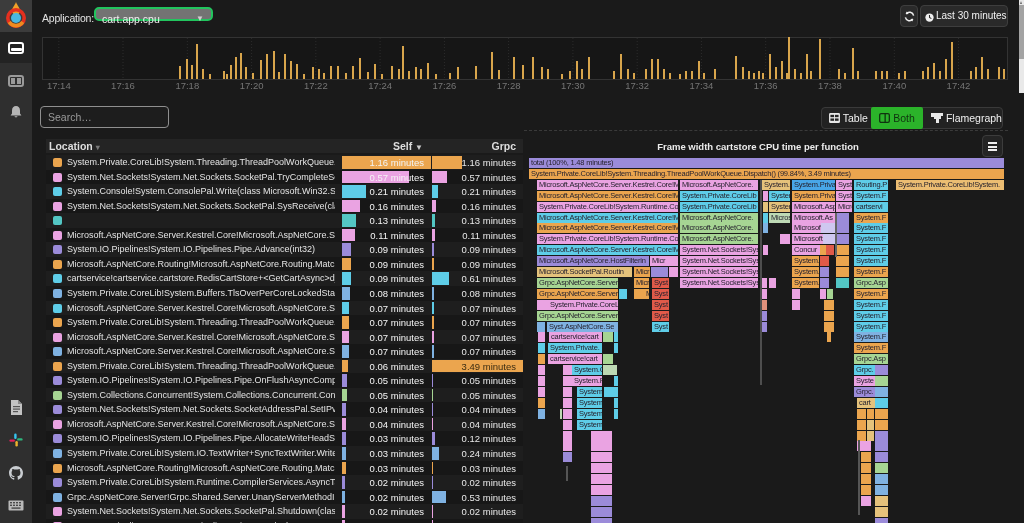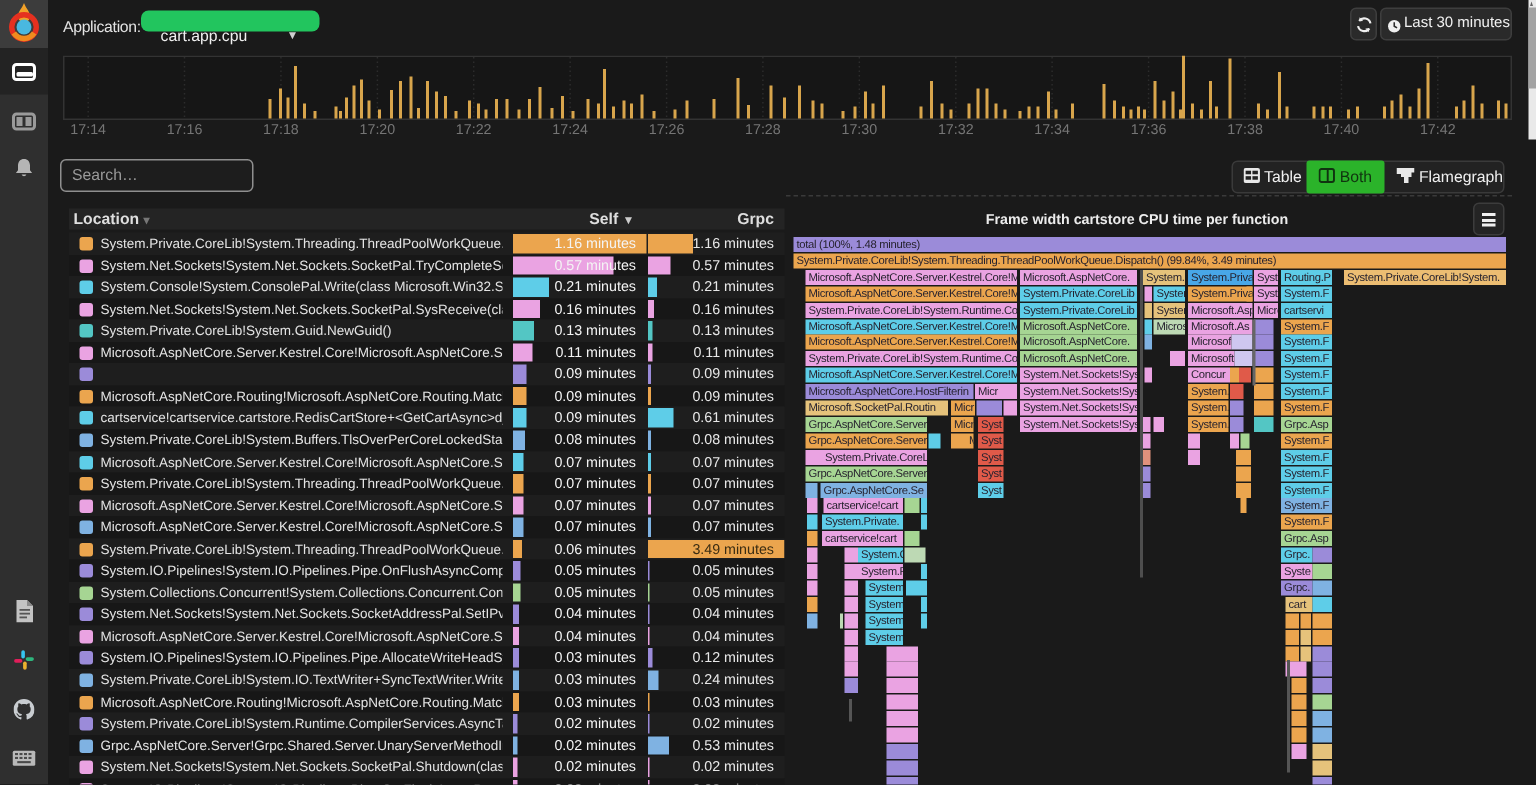--- a/index.html
+++ b/index.html
@@ -50,21 +50,21 @@
       <rect x="8" y="2" width="2" height="1.4"></rect>
       <rect x="11" y="2" width="2" height="1.4"></rect>
 <rect x="2" y="4.6" width="2" height="1.4"></rect>
       <rect x="5" y="4.6" width="2" height="1.4"></rect>
       <rect x="8" y="4.6" width="2" height="1.4"></rect>
       <rect x="11" y="4.6" width="2" height="1.4"></rect>
 <rect x="3.5" y="7.4" width="9" height="1.4"></rect>
 </g>
 </svg>
 <div class="abs" style="left:42px;top:12px;font-size:10.5px;letter-spacing:-0.2px;color:#e4e4e4">Application:</div>
-<div class="abs" style="left:94px;top:7px;width:119px;height:14px;background:#b91c1c;border:7px solid #22c55e;border-radius:5px;color:#f0f0f0;font-size:10.5px;line-height:20px;padding-left:6px">cart.app.cpu<span style="position:absolute;right:7px;top:0;color:#cfcfcf;font-size:8px;line-height:20px">▼</span></div>
+<div class="abs" style="left:94px;top:7px;width:119px;height:14px;background:#737373;border:2px solid #22c55e;border-radius:5px;color:#f0f0f0;font-size:10.5px;line-height:20px;padding-left:6px">cart.app.cpu<span style="position:absolute;right:7px;top:0;color:#cfcfcf;font-size:8px;line-height:20px">▼</span></div>
 <div class="abs" style="left:900px;top:5px;width:18px;height:22px;background:#2a2a2a;border:1px solid #3e3e3e;border-radius:4px">
 <svg class="abs" style="left:3px;top:5px" width="11" height="11" viewBox="0 0 12 12">
 <path d="M10.5 5 A4.6 4.6 0 0 0 2.3 3.2 M1.5 7 A4.6 4.6 0 0 0 9.7 8.8" fill="none" stroke="#efefef" stroke-width="1.6"></path>
 <path d="M2.6 0.6 L2.3 3.5 L5.2 3.2 Z" fill="#efefef"></path>
 <path d="M9.4 11.4 L9.7 8.5 L6.8 8.8 Z" fill="#efefef"></path>
 </svg>
   </div>
 <div class="abs" style="left:920px;top:5px;width:88px;height:22px;background:#2a2a2a;border:1px solid #3e3e3e;border-radius:4px;color:#f2f2f2;font-size:10px;line-height:20px;white-space:nowrap;padding-left:15px">Last 30 minutes
 <svg class="abs" style="left:4px;top:6.5px" width="9" height="9" viewBox="0 0 12 12">
 <circle cx="6" cy="6" r="5.5" fill="#efefef"></circle>
@@ -264,36 +264,36 @@
 <div class="abs" style="left:46px;top:198.7px;width:477px;height:14.55px;background:#171717;overflow:hidden">
     <span style="position:absolute;left:7px;top:3px;width:9px;height:9px;background:#eaa3e2;border-radius:2px"></span>
     <span style="position:absolute;left:21px;top:1px;width:268px;color:#e4e4e4;font-size:9px;line-height:13px;white-space:nowrap;overflow:hidden">System.Net.Sockets!System.Net.Sockets.SocketPal.SysReceive(class...</span>
     <span style="position:absolute;left:296px;top:1px;width:18px;height:12.5px;background:#eaa3e2"></span>
     <span style="position:absolute;left:385.6px;top:1px;width:4px;height:12.5px;background:#eaa3e2"></span>
     <span style="position:absolute;left:296px;top:1px;width:82px;text-align:right;color:#f4f4f4;font-size:9.5px;line-height:13px">0.16 minutes</span>
     <span style="position:absolute;left:388px;top:1px;width:82px;text-align:right;color:#e8e8e8;font-size:9.5px;line-height:13px">0.16 minutes</span>
   </div>
 <div class="abs" style="left:46px;top:213.2px;width:477px;height:14.55px;background:#1e1e1e;overflow:hidden">
     <span style="position:absolute;left:7px;top:3px;width:9px;height:9px;background:#53c6c4;border-radius:2px"></span>
-    <span style="position:absolute;left:21px;top:1px;width:268px;color:#e4e4e4;font-size:9px;line-height:13px;white-space:nowrap;overflow:hidden">System.Private.CoreLib!System.Guid.NewGuid()</span>
     <span style="position:absolute;left:296px;top:1px;width:14px;height:12.5px;background:#53c6c4"></span>
     <span style="position:absolute;left:385.6px;top:1px;width:3px;height:12.5px;background:#53c6c4"></span>
     <span style="position:absolute;left:296px;top:1px;width:82px;text-align:right;color:#f4f4f4;font-size:9.5px;line-height:13px">0.13 minutes</span>
     <span style="position:absolute;left:388px;top:1px;width:82px;text-align:right;color:#e8e8e8;font-size:9.5px;line-height:13px">0.13 minutes</span>
   </div>
 <div class="abs" style="left:46px;top:227.8px;width:477px;height:14.55px;background:#171717;overflow:hidden">
     <span style="position:absolute;left:7px;top:3px;width:9px;height:9px;background:#eaa3e2;border-radius:2px"></span>
     <span style="position:absolute;left:21px;top:1px;width:268px;color:#e4e4e4;font-size:9px;line-height:13px;white-space:nowrap;overflow:hidden">Microsoft.AspNetCore.Server.Kestrel.Core!Microsoft.AspNetCore.Serv...</span>
     <span style="position:absolute;left:296px;top:1px;width:13px;height:12.5px;background:#eaa3e2"></span>
     <span style="position:absolute;left:385.6px;top:1px;width:3px;height:12.5px;background:#eaa3e2"></span>
     <span style="position:absolute;left:296px;top:1px;width:82px;text-align:right;color:#f4f4f4;font-size:9.5px;line-height:13px">0.11 minutes</span>
     <span style="position:absolute;left:388px;top:1px;width:82px;text-align:right;color:#e8e8e8;font-size:9.5px;line-height:13px">0.11 minutes</span>
   </div>
 <div class="abs" style="left:46px;top:242.3px;width:477px;height:14.55px;background:#1e1e1e;overflow:hidden">
     <span style="position:absolute;left:7px;top:3px;width:9px;height:9px;background:#9b8bd9;border-radius:2px"></span>
+    <span style="position:absolute;left:21px;top:1px;width:268px;color:#e4e4e4;font-size:9px;line-height:13px;white-space:nowrap;overflow:hidden">System.IO.Pipelines!System.IO.Pipelines.Pipe.Advance(int32)</span>
     <span style="position:absolute;left:296px;top:1px;width:9px;height:12.5px;background:#9b8bd9"></span>
     <span style="position:absolute;left:385.6px;top:1px;width:2px;height:12.5px;background:#9b8bd9"></span>
     <span style="position:absolute;left:296px;top:1px;width:82px;text-align:right;color:#f4f4f4;font-size:9.5px;line-height:13px">0.09 minutes</span>
     <span style="position:absolute;left:388px;top:1px;width:82px;text-align:right;color:#e8e8e8;font-size:9.5px;line-height:13px">0.09 minutes</span>
   </div>
 <div class="abs" style="left:46px;top:256.9px;width:477px;height:14.55px;background:#171717;overflow:hidden">
     <span style="position:absolute;left:7px;top:3px;width:9px;height:9px;background:#eba54e;border-radius:2px"></span>
     <span style="position:absolute;left:21px;top:1px;width:268px;color:#e4e4e4;font-size:9px;line-height:13px;white-space:nowrap;overflow:hidden">Microsoft.AspNetCore.Routing!Microsoft.AspNetCore.Routing.Matchin...</span>
     <span style="position:absolute;left:296px;top:1px;width:9px;height:12.5px;background:#eba54e"></span>
     <span style="position:absolute;left:385.6px;top:1px;width:2px;height:12.5px;background:#eba54e"></span>
@@ -544,21 +544,21 @@
 <div class="abs" style="left:761px;top:299.7px;width:6px;height:10px;background:#e0917c;color:#26222e;font-size:7.5px;letter-spacing:-0.2px;line-height:10px;white-space:nowrap;overflow:hidden"></div>
 <div class="abs" style="left:792px;top:299.7px;width:8px;height:10px;background:#eaa3e2;color:#26222e;font-size:7.5px;letter-spacing:-0.2px;line-height:10px;white-space:nowrap;overflow:hidden"></div>
 <div class="abs" style="left:824px;top:299.7px;width:10px;height:10px;background:#eba54e;color:#26222e;font-size:7.5px;letter-spacing:-0.2px;line-height:10px;white-space:nowrap;overflow:hidden"></div>
 <div class="abs" style="left:854px;top:299.7px;width:34px;height:10px;background:#5ecde8;color:#26222e;font-size:7.5px;letter-spacing:-0.2px;line-height:10px;white-space:nowrap;overflow:hidden"><span style="padding-left:2px">System.F</span></div>
 <div class="abs" style="left:537px;top:310.6px;width:81px;height:10px;background:#a6d593;color:#26222e;font-size:7.5px;letter-spacing:-0.2px;line-height:10px;white-space:nowrap;overflow:hidden"><span style="padding-left:2px">Grpc.AspNetCore.Server</span></div>
 <div class="abs" style="left:652px;top:310.6px;width:17px;height:10px;background:#e05a49;color:#26222e;font-size:7.5px;letter-spacing:-0.2px;line-height:10px;white-space:nowrap;overflow:hidden"><span style="padding-left:2px">Syst</span></div>
 <div class="abs" style="left:761px;top:310.6px;width:6px;height:10px;background:#9b8bd9;color:#26222e;font-size:7.5px;letter-spacing:-0.2px;line-height:10px;white-space:nowrap;overflow:hidden"></div>
 <div class="abs" style="left:824px;top:310.6px;width:10px;height:10px;background:#eba54e;color:#26222e;font-size:7.5px;letter-spacing:-0.2px;line-height:10px;white-space:nowrap;overflow:hidden"></div>
 <div class="abs" style="left:854px;top:310.6px;width:34px;height:10px;background:#5ecde8;color:#26222e;font-size:7.5px;letter-spacing:-0.2px;line-height:10px;white-space:nowrap;overflow:hidden"><span style="padding-left:2px">System.F</span></div>
 <div class="abs" style="left:537px;top:321.5px;width:8px;height:10px;background:#7fb2e2;color:#26222e;font-size:7.5px;letter-spacing:-0.2px;line-height:10px;white-space:nowrap;overflow:hidden"></div>
-<div class="abs" style="left:547px;top:321.5px;width:71px;height:10px;background:#7fb2e2;color:#26222e;font-size:7.5px;letter-spacing:-0.2px;line-height:10px;white-space:nowrap;overflow:hidden"><span style="padding-left:2px">Grpc.AspNetCore.Se</span></div>
+<div class="abs" style="left:547px;top:321.5px;width:71px;height:10px;background:#7fb2e2;color:#26222e;font-size:7.5px;letter-spacing:-0.2px;line-height:10px;white-space:nowrap;overflow:hidden"><span style="padding-left:2px">Syst.AspNetCore.Se</span></div>
 <div class="abs" style="left:652px;top:321.5px;width:17px;height:10px;background:#5ecde8;color:#26222e;font-size:7.5px;letter-spacing:-0.2px;line-height:10px;white-space:nowrap;overflow:hidden"><span style="padding-left:2px">Syst</span></div>
 <div class="abs" style="left:761px;top:321.5px;width:6px;height:10px;background:#9b8bd9;color:#26222e;font-size:7.5px;letter-spacing:-0.2px;line-height:10px;white-space:nowrap;overflow:hidden"></div>
 <div class="abs" style="left:824px;top:321.5px;width:10px;height:10px;background:#eba54e;color:#26222e;font-size:7.5px;letter-spacing:-0.2px;line-height:10px;white-space:nowrap;overflow:hidden"></div>
 <div class="abs" style="left:854px;top:321.5px;width:34px;height:10px;background:#5ecde8;color:#26222e;font-size:7.5px;letter-spacing:-0.2px;line-height:10px;white-space:nowrap;overflow:hidden"><span style="padding-left:2px">System.F</span></div>
 <div class="abs" style="left:538px;top:332.4px;width:7px;height:10px;background:#eaa3e2;color:#26222e;font-size:7.5px;letter-spacing:-0.2px;line-height:10px;white-space:nowrap;overflow:hidden"></div>
 <div class="abs" style="left:549px;top:332.4px;width:53px;height:10px;background:#eaa3e2;color:#26222e;font-size:7.5px;letter-spacing:-0.2px;line-height:10px;white-space:nowrap;overflow:hidden"><span style="padding-left:2px">cartservice!cart</span></div>
 <div class="abs" style="left:603px;top:332.4px;width:10px;height:10px;background:#a6d593;color:#26222e;font-size:7.5px;letter-spacing:-0.2px;line-height:10px;white-space:nowrap;overflow:hidden"></div>
 <div class="abs" style="left:614px;top:332.4px;width:4px;height:10px;background:#5ecde8;color:#26222e;font-size:7.5px;letter-spacing:-0.2px;line-height:10px;white-space:nowrap;overflow:hidden"></div>
 <div class="abs" style="left:827px;top:332.4px;width:4px;height:10px;background:#eba54e;color:#26222e;font-size:7.5px;letter-spacing:-0.2px;line-height:10px;white-space:nowrap;overflow:hidden"></div>
 <div class="abs" style="left:854px;top:332.4px;width:34px;height:10px;background:#7fb2e2;color:#26222e;font-size:7.5px;letter-spacing:-0.2px;line-height:10px;white-space:nowrap;overflow:hidden"><span style="padding-left:2px">System.F</span></div>

